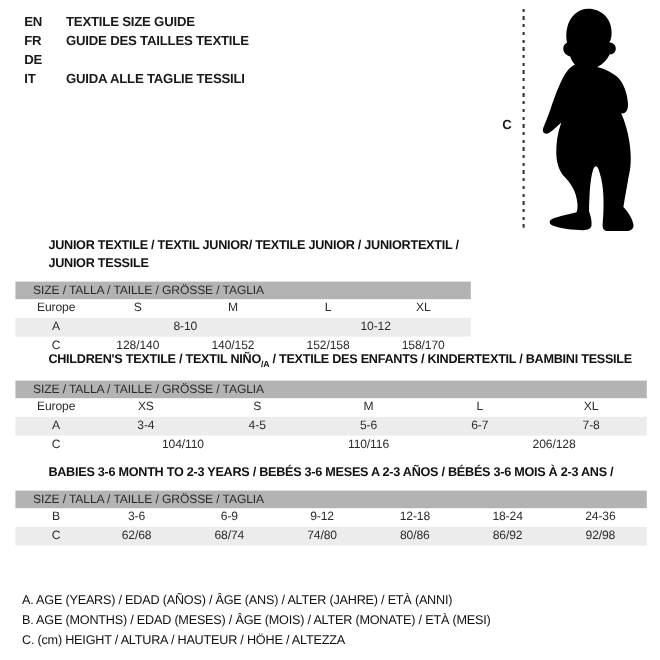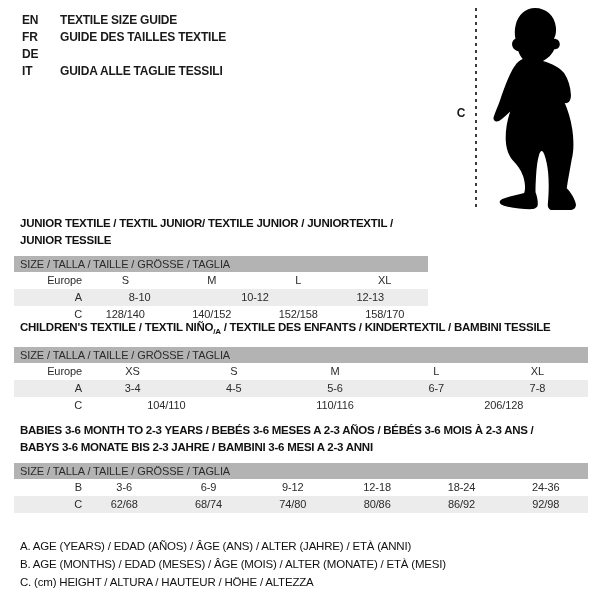--- a/index.html
+++ b/index.html
@@ -16,27 +16,27 @@
   .dotted-line{
     position:absolute;left:475px;top:8px;width:2px;height:199px;
     background:repeating-linear-gradient(to bottom,#3c3c3c 0px,#3c3c3c 3px,transparent 3px,transparent 7px);
   }
   .baby-svg{position:absolute;left:486px;top:4px;width:106px;height:208px;}
   
   .tbl-sec{position:absolute;left:14px;}
   .sec0{top:215px;width:414px;}
   .sec1{top:319px;width:574px;}
   .sec2{top:422px;width:574px;}
-  .tbl-title{font-size:11.5px;font-weight:bold;letter-spacing:-0.25px;line-height:17px;padding-left:6px;color:#111;}
+  .tbl-title{font-size:11.5px;font-weight:bold;letter-spacing:-0.25px;line-height:17px;padding-left:6px;color:#111;margin-left:24px;}
   .tbl-title sub{font-size:8px;}
   .tbl{margin-top:7px;}
-  .size-bar{height:16px;line-height:16px;background:#b3b3b3;font-size:11px;color:#2b2b2b;padding-left:6px;letter-spacing:-0.1px;}
+  .size-bar{height:16px;line-height:16px;background:#b3b3b3;font-size:11px;color:#2b2b2b;padding-left:16px;letter-spacing:-0.1px;}
   .trow{display:flex;height:17px;line-height:17.5px;font-size:11px;color:#2b2b2b;letter-spacing:-0.1px;}
   .trow.shaded{background:#ececec;}
-  .tlabel{width:62px;padding-left:6px;flex:none;text-align:right;}
+  .tlabel{width:62px;padding-left:6px;flex:none;text-align:center;}
   .tcell{flex:1;text-align:center;}
   
   .legend{position:absolute;left:20px;top:537px;}
   .legend-line{font-size:11.5px;font-weight:normal;line-height:18px;letter-spacing:-0.2px;color:#111;}
 </style>
 </head>
 <body>
 
 <div class="canvas">
 
@@ -119,21 +119,20 @@
             <div class="tlabel">Europe</div>
             <div class="tcell">S</div>
             <div class="tcell">M</div>
             <div class="tcell">L</div>
             <div class="tcell">XL</div>
           </div>
           <div class="trow shaded">
             <div class="tlabel">A</div>
             <div class="tcell">8-10</div>
             <div class="tcell">10-12</div>
-            <div class="tcell">12-13</div>
           </div>
           <div class="trow">
             <div class="tlabel">C</div>
             <div class="tcell">128/140</div>
             <div class="tcell">140/152</div>
             <div class="tcell">152/158</div>
             <div class="tcell">158/170</div>
           </div>
         </div>
     </div>
@@ -170,21 +169,20 @@
             <div class="tcell">110/116</div>
             <div class="tcell">206/128</div>
           </div>
         </div>
     </div>
   </section>
 
   <section class="tbl-sec sec2">
     <div class="tbl-title">
         <div><span>BABIES 3-6 MONTH TO 2-3 YEARS / BEBÉS 3-6 MESES A 2-3 AÑOS / BÉBÉS 3-6 MOIS À 2-3 ANS /</span></div>
-        <div><span>BABYS 3-6 MONATE BIS 2-3 JAHRE / BAMBINI 3-6 MESI A 2-3 ANNI</span></div>
       </div>
     <div class="tbl">
       <div class="size-bar">
         <span>SIZE / TALLA / TAILLE / GRÖSSE / TAGLIA</span>
       </div>
       <div class="tbl-body">
           <div class="trow">
             <div class="tlabel">B</div>
             <div class="tcell">3-6</div>
             <div class="tcell">6-9</div>

